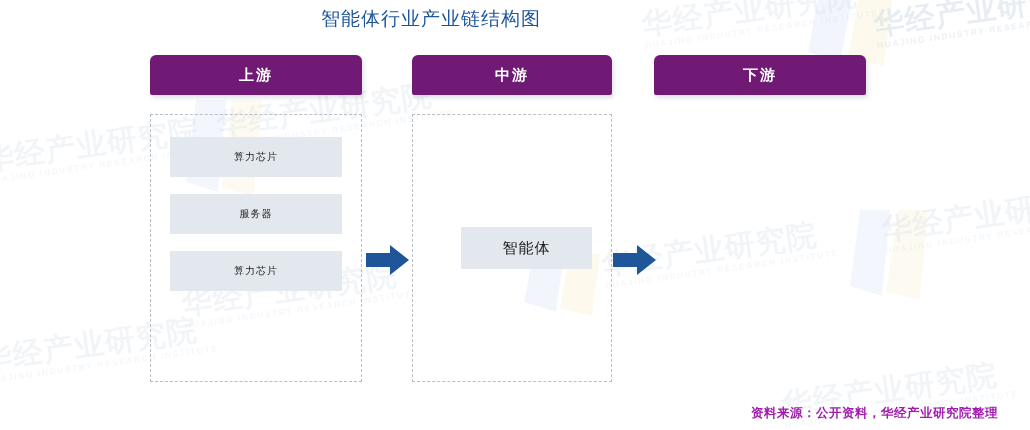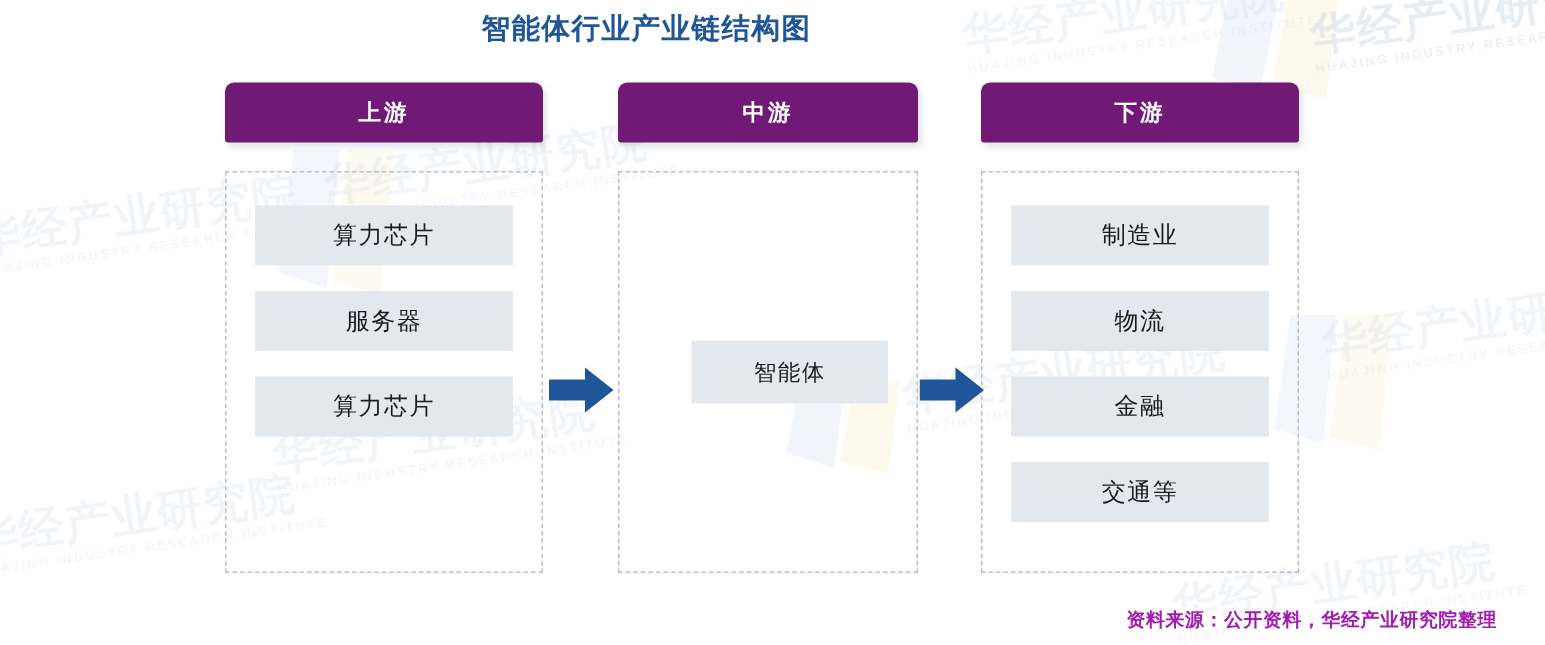--- a/index.html
+++ b/index.html
@@ -50,21 +50,21 @@
   }
 
   
   .title {
     position: absolute;
     top: 6px;
     left: 0;
     width: 862px;
     text-align: center;
     font-size: 19px;
-    font-weight: 700;
+    font-weight: 400;
     color: #1f5699;
     letter-spacing: 1px;
     z-index: 5;
   }
 
   
   .col {
     position: absolute;
     top: 55px;
     z-index: 4;
@@ -100,21 +100,21 @@
     background: transparent;
   }
   .col-body.center {
     justify-content: center;
     gap: 0;
   }
 
   .item {
     background: #e3e8ef;
     color: #1a1a1a;
-    font-size: 16px;
+    font-size: 10px;
     height: 40px;
     display: flex;
     align-items: center;
     justify-content: center;
     letter-spacing: 1px;
   }
   .item.mid-item {
     height: 42px;
     font-size: 15px;
     margin-left: 29px;
@@ -225,23 +225,17 @@
       <div class="item mid-item">智能体</div>
     </div>
   </div>
 
   <svg class="arrow arrow-2" viewBox="0 0 44 34">
     <polygon points="0,10 24,10 24,2 43,17 24,32 24,24 0,24" fill="#1f5699"></polygon>
   </svg>
 
   <div class="col col-down">
     <div class="col-header">下游</div>
-    <div class="col-body">
-      <div class="item">制造业</div>
-      <div class="item">物流</div>
-      <div class="item">金融</div>
-      <div class="item">交通等</div>
-    </div>
   </div>
 
   <div class="source">资料来源：公开资料，华经产业研究院整理</div>
 
 </div>
 
 </body></html>

